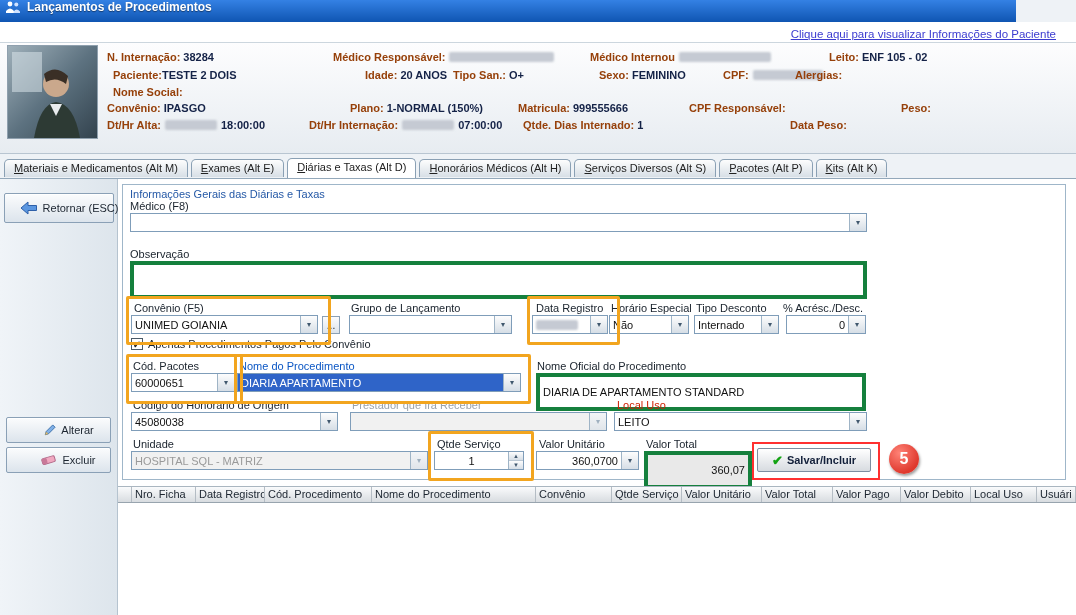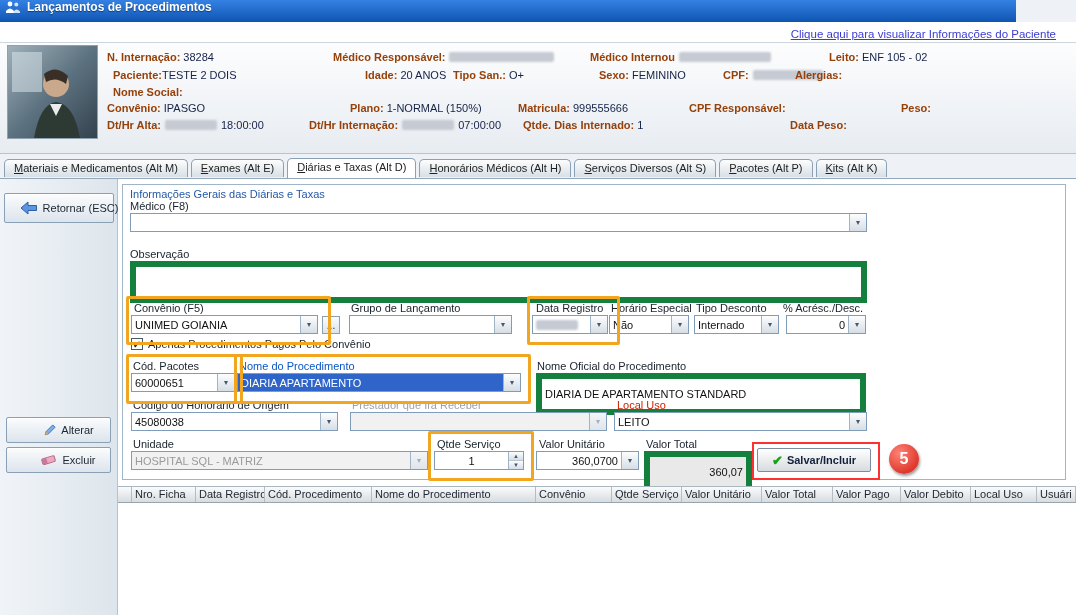--- a/index.html
+++ b/index.html
@@ -15,21 +15,21 @@
   .linkbar{position:absolute;left:0;top:22px;width:1076px;height:20px;background:#ffffff;}
   .pat-link{position:absolute;right:20px;top:28px;font-size:11.5px;color:#3b3bd0;
     text-decoration:underline;cursor:pointer;white-space:nowrap;}
 
   
   .pat-panel{position:absolute;left:0;top:42px;width:1076px;height:110px;
     background:linear-gradient(#fdfdfe,#e7ecf1);border-top:1px solid #ccd6de;border-bottom:1px solid #b8c5d1;}
   .photo{position:absolute;left:7px;top:45px;width:89px;height:92px;border:1px solid #8fa0ae;overflow:hidden;}
   .pf{position:absolute;font-size:11px;white-space:nowrap;}
   .pf .l{font-weight:bold;color:#96400a;}
-  .pf .v{font-weight:normal;color:#142247;margin-left:3px;margin-top:7px;}
+  .pf .v{font-weight:bold;color:#142247;margin-left:3px;margin-top:7px;}
   .red{display:inline-block;height:10px;border-radius:2px;background:#c5cad3;
     filter:blur(1.2px);vertical-align:-1px;margin:0 4px;}
 
   
   .tabline{position:absolute;left:0;top:178px;width:1076px;height:1px;background:#93a8ba;z-index:1;}
   .tabs{position:absolute;left:4px;top:156px;height:23px;display:flex;align-items:center;z-index:2;}
   .tab{box-sizing:border-box;border:1px solid #8aa0b4;border-bottom:none;border-radius:5px 5px 0 0;
     padding:2px 9px 3px;background:linear-gradient(#fdfdfd,#d7dfe6);margin-right:3px;font-size:11px;
     color:#222;cursor:pointer;white-space:nowrap;}
   .tab.active{background:#ffffff;padding-bottom:5px;margin-bottom:-1px;position:relative;z-index:3;}
@@ -60,21 +60,21 @@
     white-space:nowrap;color:#111;}
   .combo .val.ra{justify-content:flex-end;}
   .combo .val.selfull{background:#2f64c8;color:#fff;}
   .combo .cbtn{width:16px;display:flex;align-items:center;justify-content:center;
     background:linear-gradient(#fdfdfd,#d6dee6);border-left:1px solid #9fb4c6;color:#41586e;
     font-size:8px;cursor:pointer;}
   .combo.dis{background:#f1f1f1;}
   .combo.dis .val{color:#9a9a9a;}
   .combo.dis .cbtn{color:#9fb0bf;background:linear-gradient(#f3f5f7,#e0e5ea);}
 
-  .tbox{position:absolute;box-sizing:border-box;background:#fff;border:6px solid #15803d;
+  .tbox{position:absolute;box-sizing:border-box;background:#fff;border:4px solid #15803d;
     font-size:11px;display:flex;align-items:center;padding:15px 3px;overflow:hidden;white-space:nowrap;color:#111;}
   .tbox.ro{background:#e9e9e9;}
   .tbox.ra{justify-content:flex-end;}
 
   .spin{position:absolute;height:19px;box-sizing:border-box;background:#fff;border:1px solid #7f9db9;
     display:flex;align-items:stretch;font-size:11px;}
   .spin .val{flex:1;display:flex;align-items:center;justify-content:center;color:#111;}
   .spin .sarr{width:14px;display:flex;flex-direction:column;border-left:1px solid #9fb4c6;}
   .spin .sarr span{flex:1;display:flex;align-items:center;justify-content:center;font-size:6px;
     background:linear-gradient(#fdfdfd,#d6dee6);color:#41586e;cursor:pointer;}

